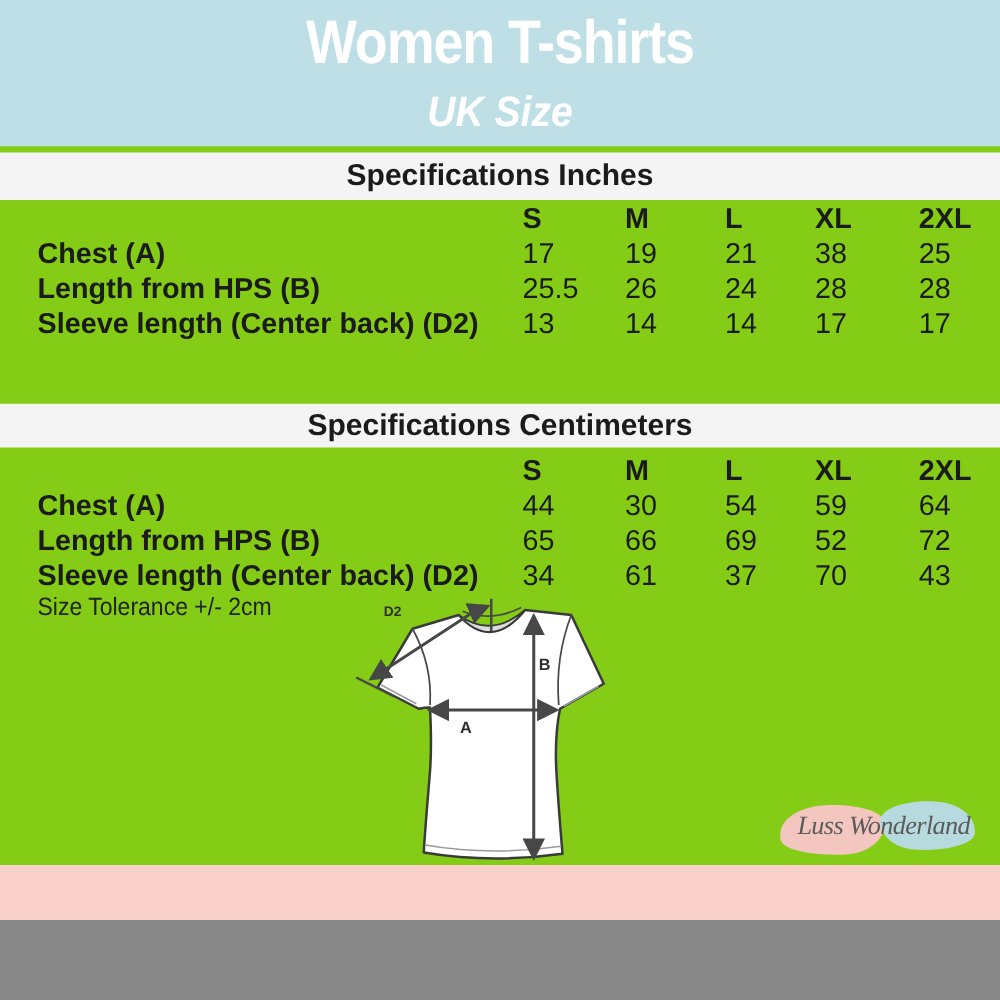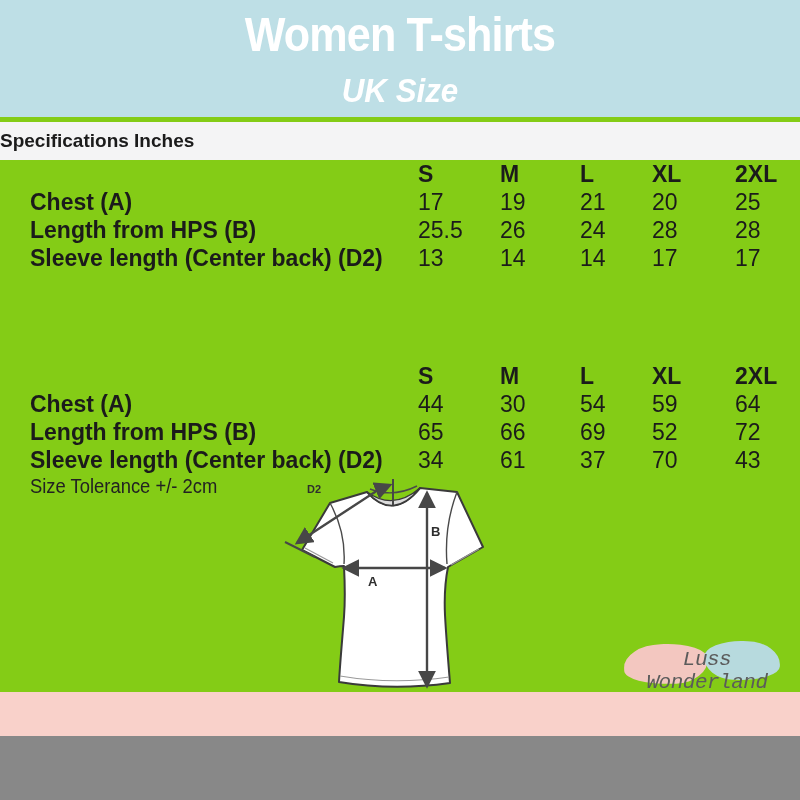--- a/index.html
+++ b/index.html
@@ -21,22 +21,22 @@
     transform:scaleX(.88);transform-origin:center;
   }
   .subtitle{
     position:absolute;left:0;top:70px;width:800px;
     font-size:34px;font-weight:bold;font-style:italic;color:#ffffff;
     line-height:40px;transform:scaleX(.92);transform-origin:center;
   }
   
   .band{
     position:absolute;left:0;width:800px;background:#f4f4f5;
-    display:flex;align-items:center;
-    font-size:19px;font-weight:bold;
+    display:flex;align-items:center;justify-content:center;
+    font-size:24px;font-weight:bold;
   }
   .band-inches{top:122px;height:38px;}
   .band-cm{top:323px;height:35px;}
   
   .spec-table{
     position:absolute;left:30px;width:760px;
     display:grid;
     grid-template-columns:388px 82px 80px 72px 83px auto;
     grid-auto-rows:28px;
     font-size:23px;line-height:28px;
@@ -72,21 +72,21 @@
     border-radius:46% 54% 40% 60% / 58% 42% 62% 38%;
     transform:rotate(-2deg);
   }
   .stroke.blue{
     left:86px;top:5px;width:76px;height:39px;background:#b7dade;
     border-radius:52% 44% 58% 40% / 44% 60% 38% 58%;
     transform:rotate(1.5deg);
   }
   .logo-text{
     position:absolute;left:0;top:12px;width:178px;text-align:center;
-    font-family:Liberation Mono, monospace;font-style:italic;
+    font-family:Liberation Serif, serif;font-style:italic;
     font-size:21px;letter-spacing:-.5px;color:#5b5b5b;
   }
   
   .bottom-band{
     position:absolute;left:0;top:692px;width:800px;height:108px;
     background:#f9d1ca;
   }
 </style>
 </head>
 <body>
@@ -107,38 +107,41 @@
     <div class="c sz">S</div>
     <div class="c sz">M</div>
     <div class="c sz">L</div>
     <div class="c sz">XL</div>
     <div class="c sz">2XL</div>
 
     <div class="c lbl">Chest (A)</div>
     <div class="c val">17</div>
     <div class="c val">19</div>
     <div class="c val">21</div>
-    <div class="c val">20</div>
+    <div class="c val">38</div>
     <div class="c val">25</div>
 
     <div class="c lbl">Length from HPS (B)</div>
     <div class="c val">25.5</div>
     <div class="c val">26</div>
     <div class="c val">24</div>
     <div class="c val">28</div>
     <div class="c val">28</div>
 
     <div class="c lbl">Sleeve length (Center back) (D2)</div>
     <div class="c val">13</div>
     <div class="c val">14</div>
     <div class="c val">14</div>
     <div class="c val">17</div>
     <div class="c val">17</div>
   </div>
 
+  <div class="band band-cm">
+    <span>Specifications Centimeters</span>
+  </div>
 
   <div class="spec-table tbl-cm">
     <div class="c lbl"></div>
     <div class="c sz">S</div>
     <div class="c sz">M</div>
     <div class="c sz">L</div>
     <div class="c sz">XL</div>
     <div class="c sz">2XL</div>
 
     <div class="c lbl">Chest (A)</div>

